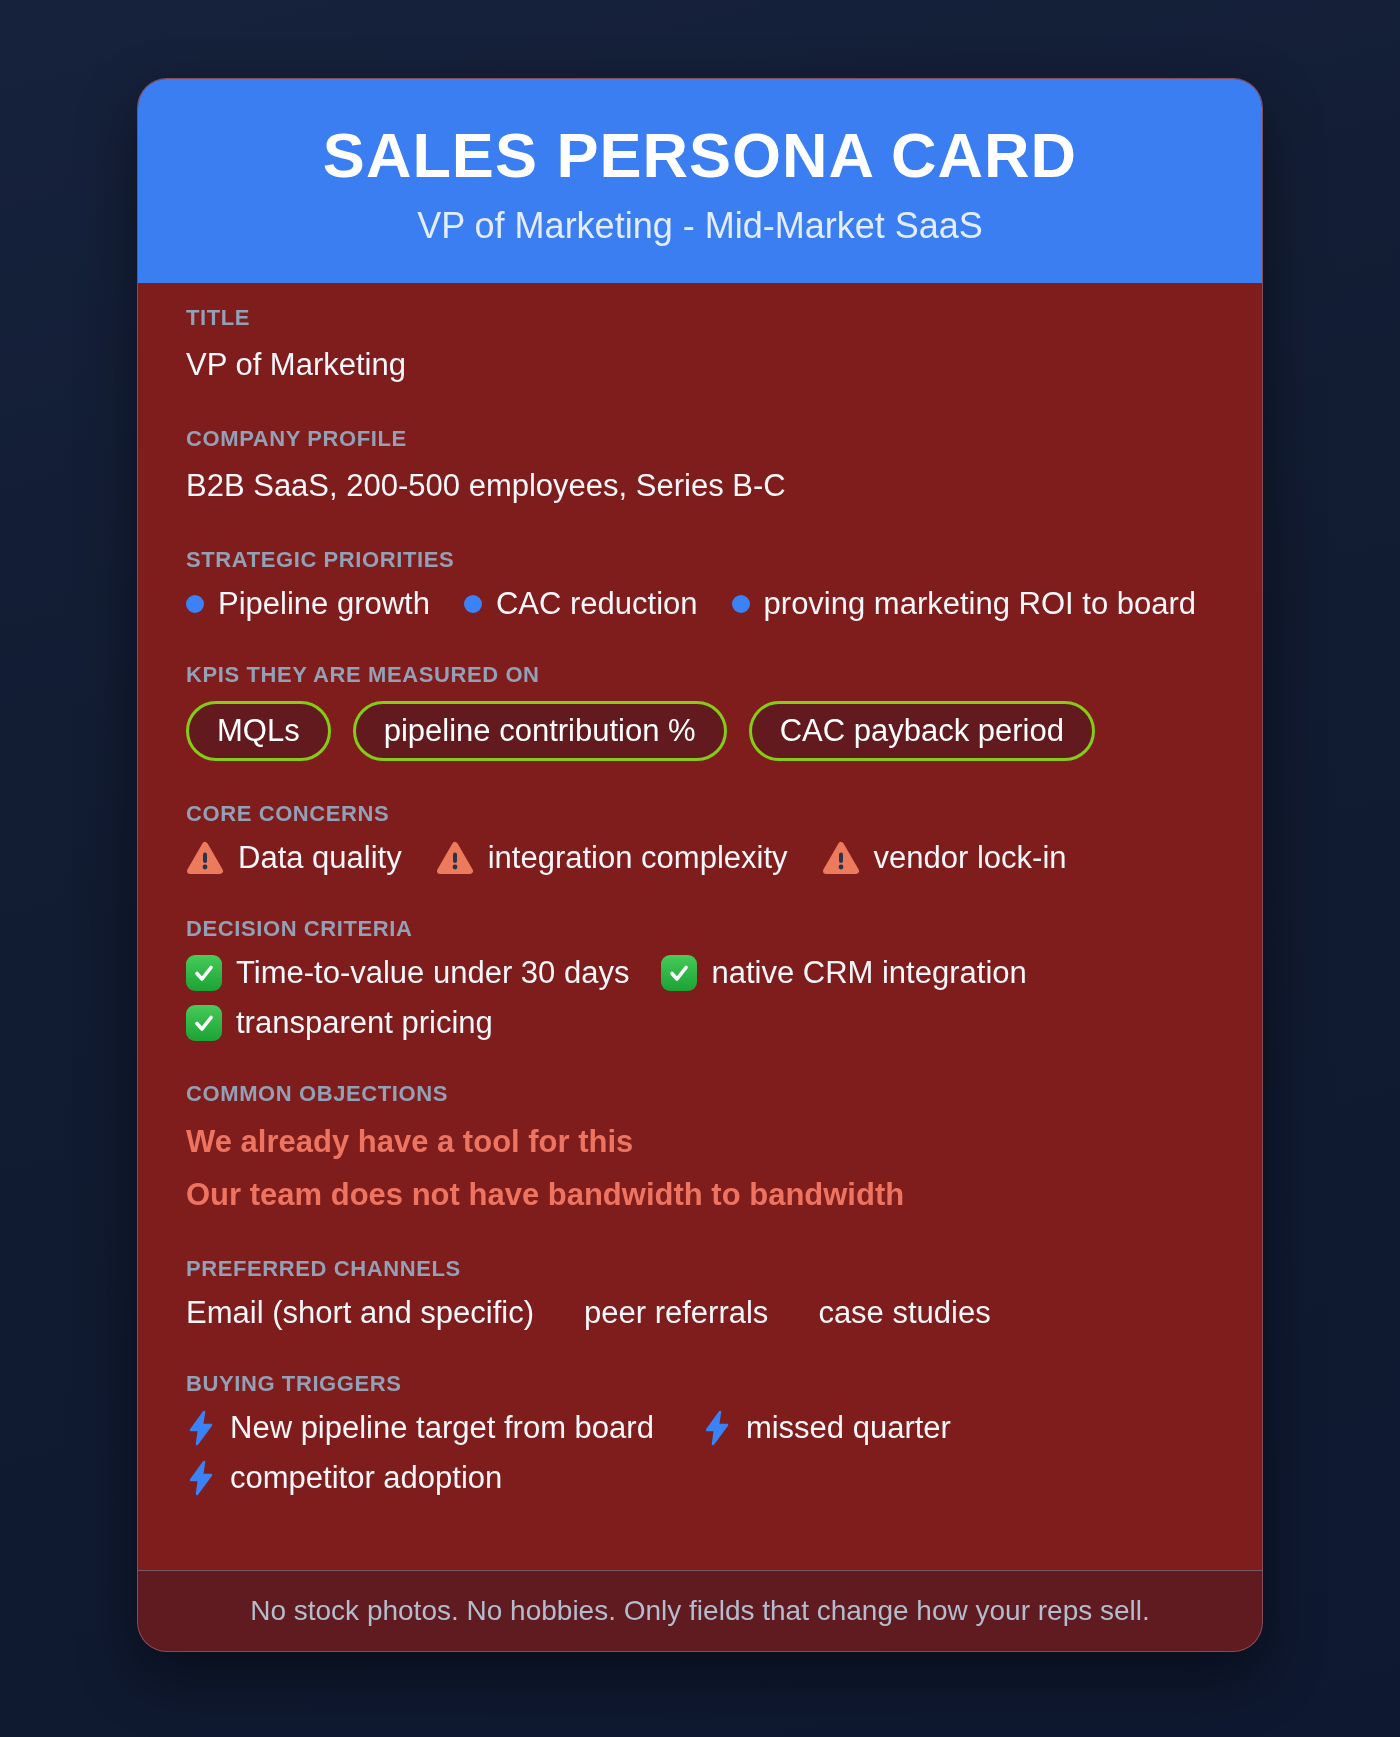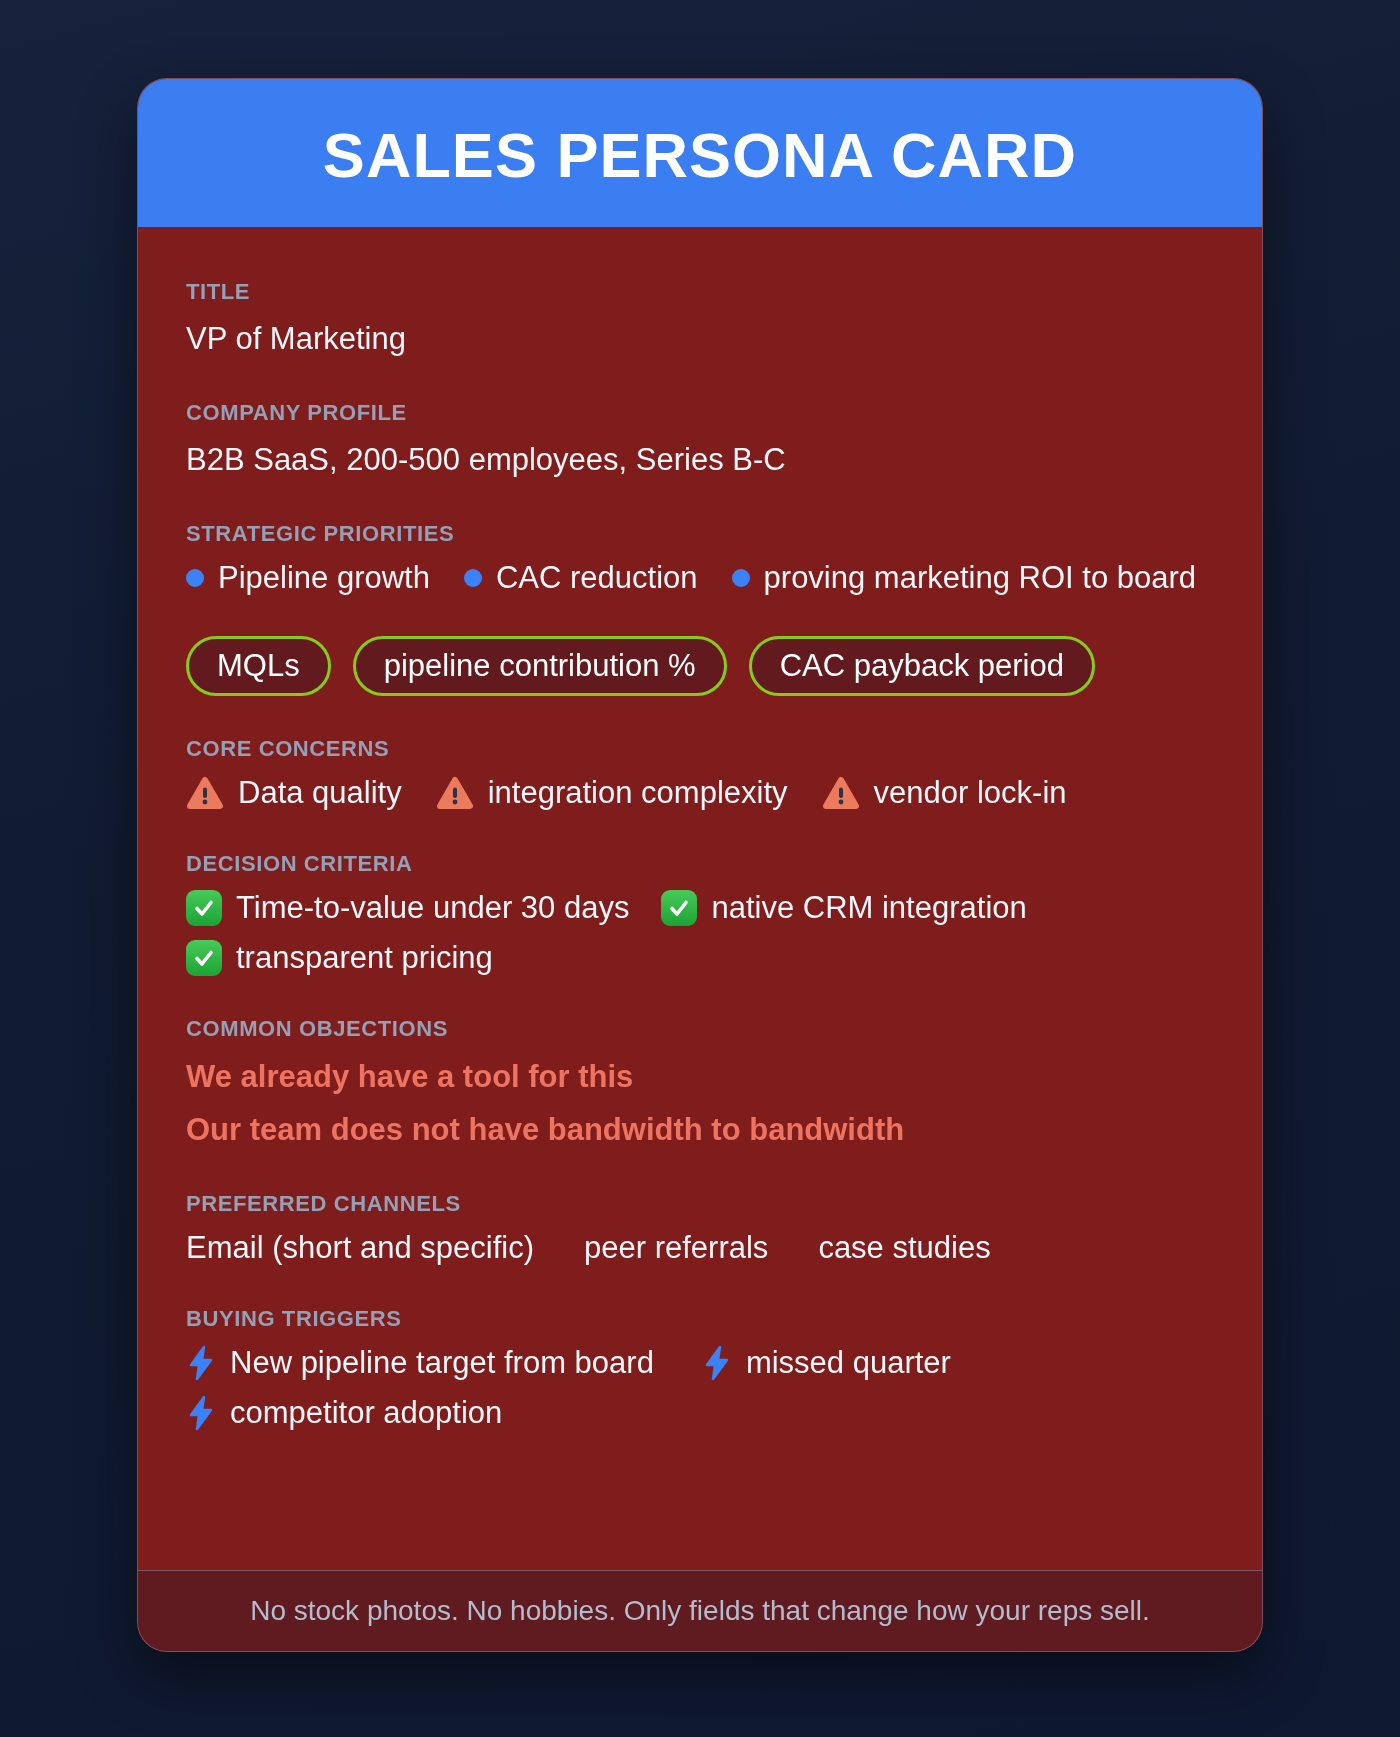--- a/index.html
+++ b/index.html
@@ -44,21 +44,21 @@
   }
   .card-header .subtitle {
     margin-top: 14px;
     font-size: 36px;
     font-weight: 400;
     color: #e3edfe;
   }
 
   .card-body {
     flex: 1 1 auto;
-    padding: 52px 48px 20px 48px;
+    padding: 22px 48px 20px 48px;
     box-sizing: border-box;
   }
 
   .section { margin-bottom: 40px; }
   .section:last-child { margin-bottom: 0; }
 
   .section-label {
     font-size: 22px;
     font-weight: 700;
     letter-spacing: 0.6px;
@@ -146,20 +146,21 @@
     color: #b3bdcd;
   }
 </style>
 </head>
 <body>
 
 <div class="card">
 
   <div class="card-header">
     <h1>SALES PERSONA CARD</h1>
+    <div class="subtitle">VP of Marketing - Mid-Market SaaS</div>
   </div>
 
   <div class="card-body">
 
     <div class="section">
       <div class="section-label">TITLE</div>
       <div class="section-value">VP of Marketing</div>
     </div>
 
     <div class="section">
@@ -182,20 +183,21 @@
           </span>
 
           <span class="item">
             <span class="dot"></span>
             <span>proving marketing ROI to board</span>
           </span>
         </div>
     </div>
 
     <div class="section">
+      <div class="section-label">KPIS THEY ARE MEASURED ON</div>
       <div class="chip-row">
 
           <span class="chip">MQLs</span>
 
           <span class="chip">pipeline contribution %</span>
 
           <span class="chip">CAC payback period</span>
         </div>
     </div>
 

